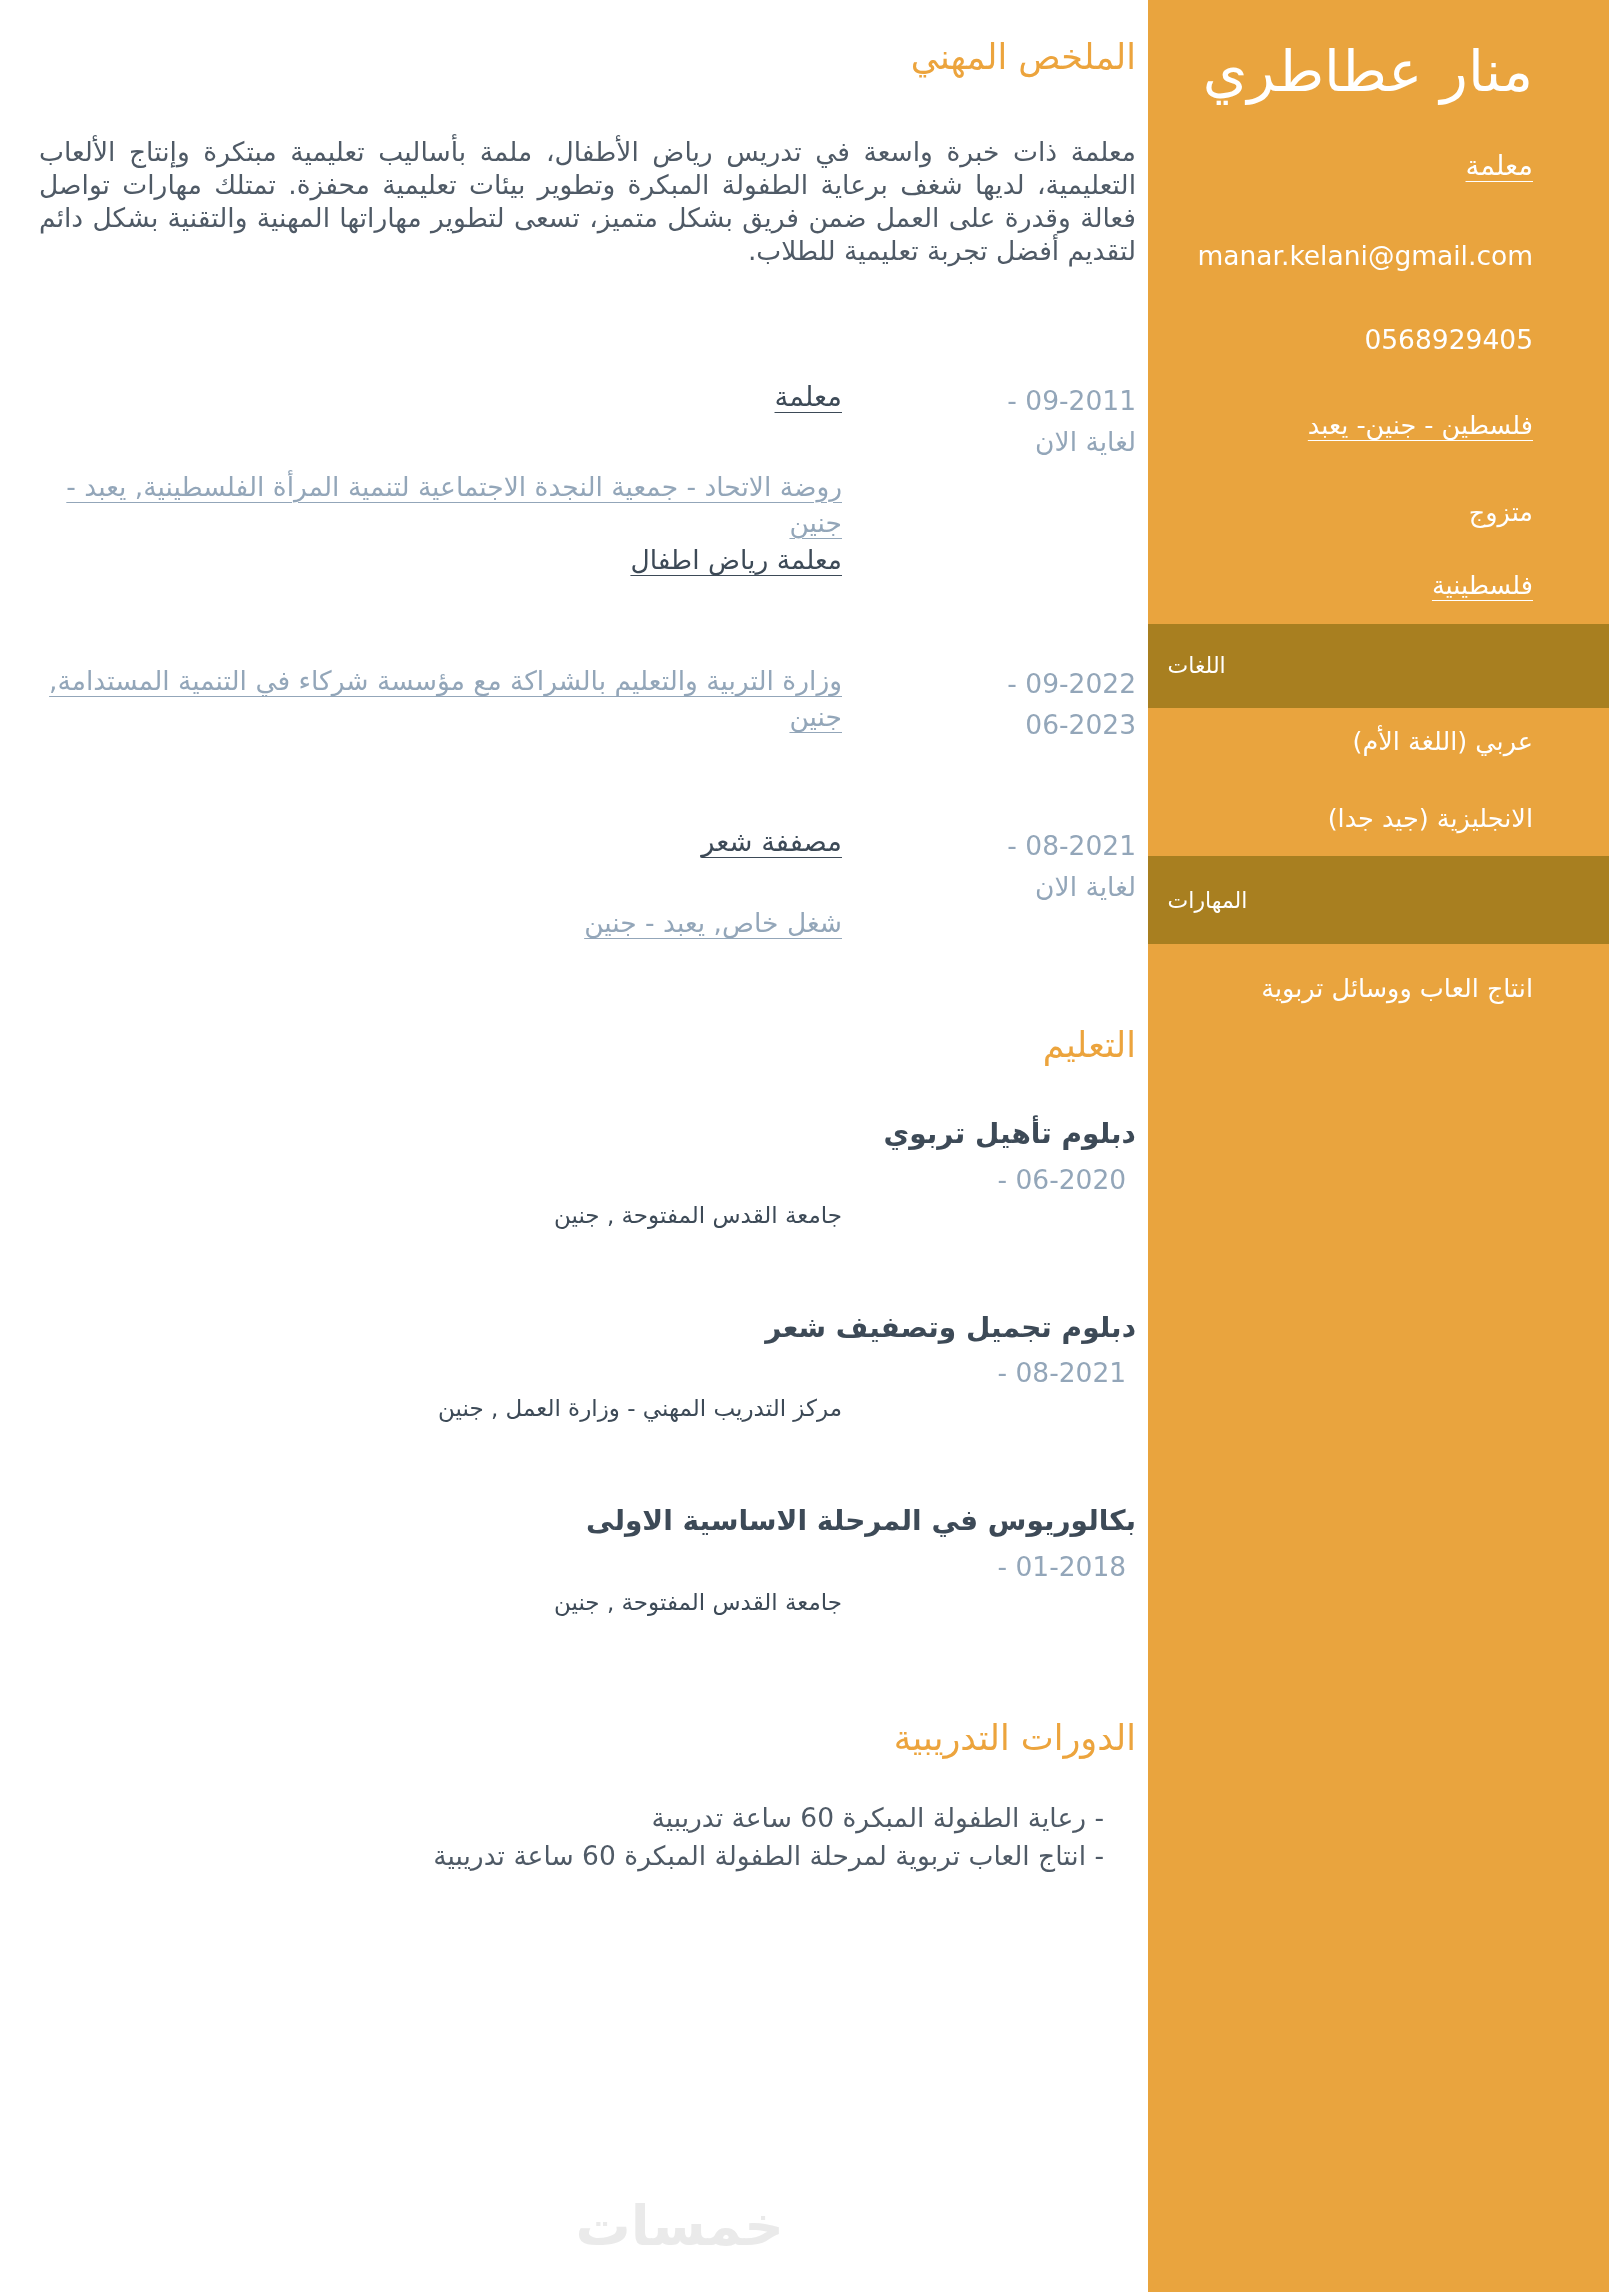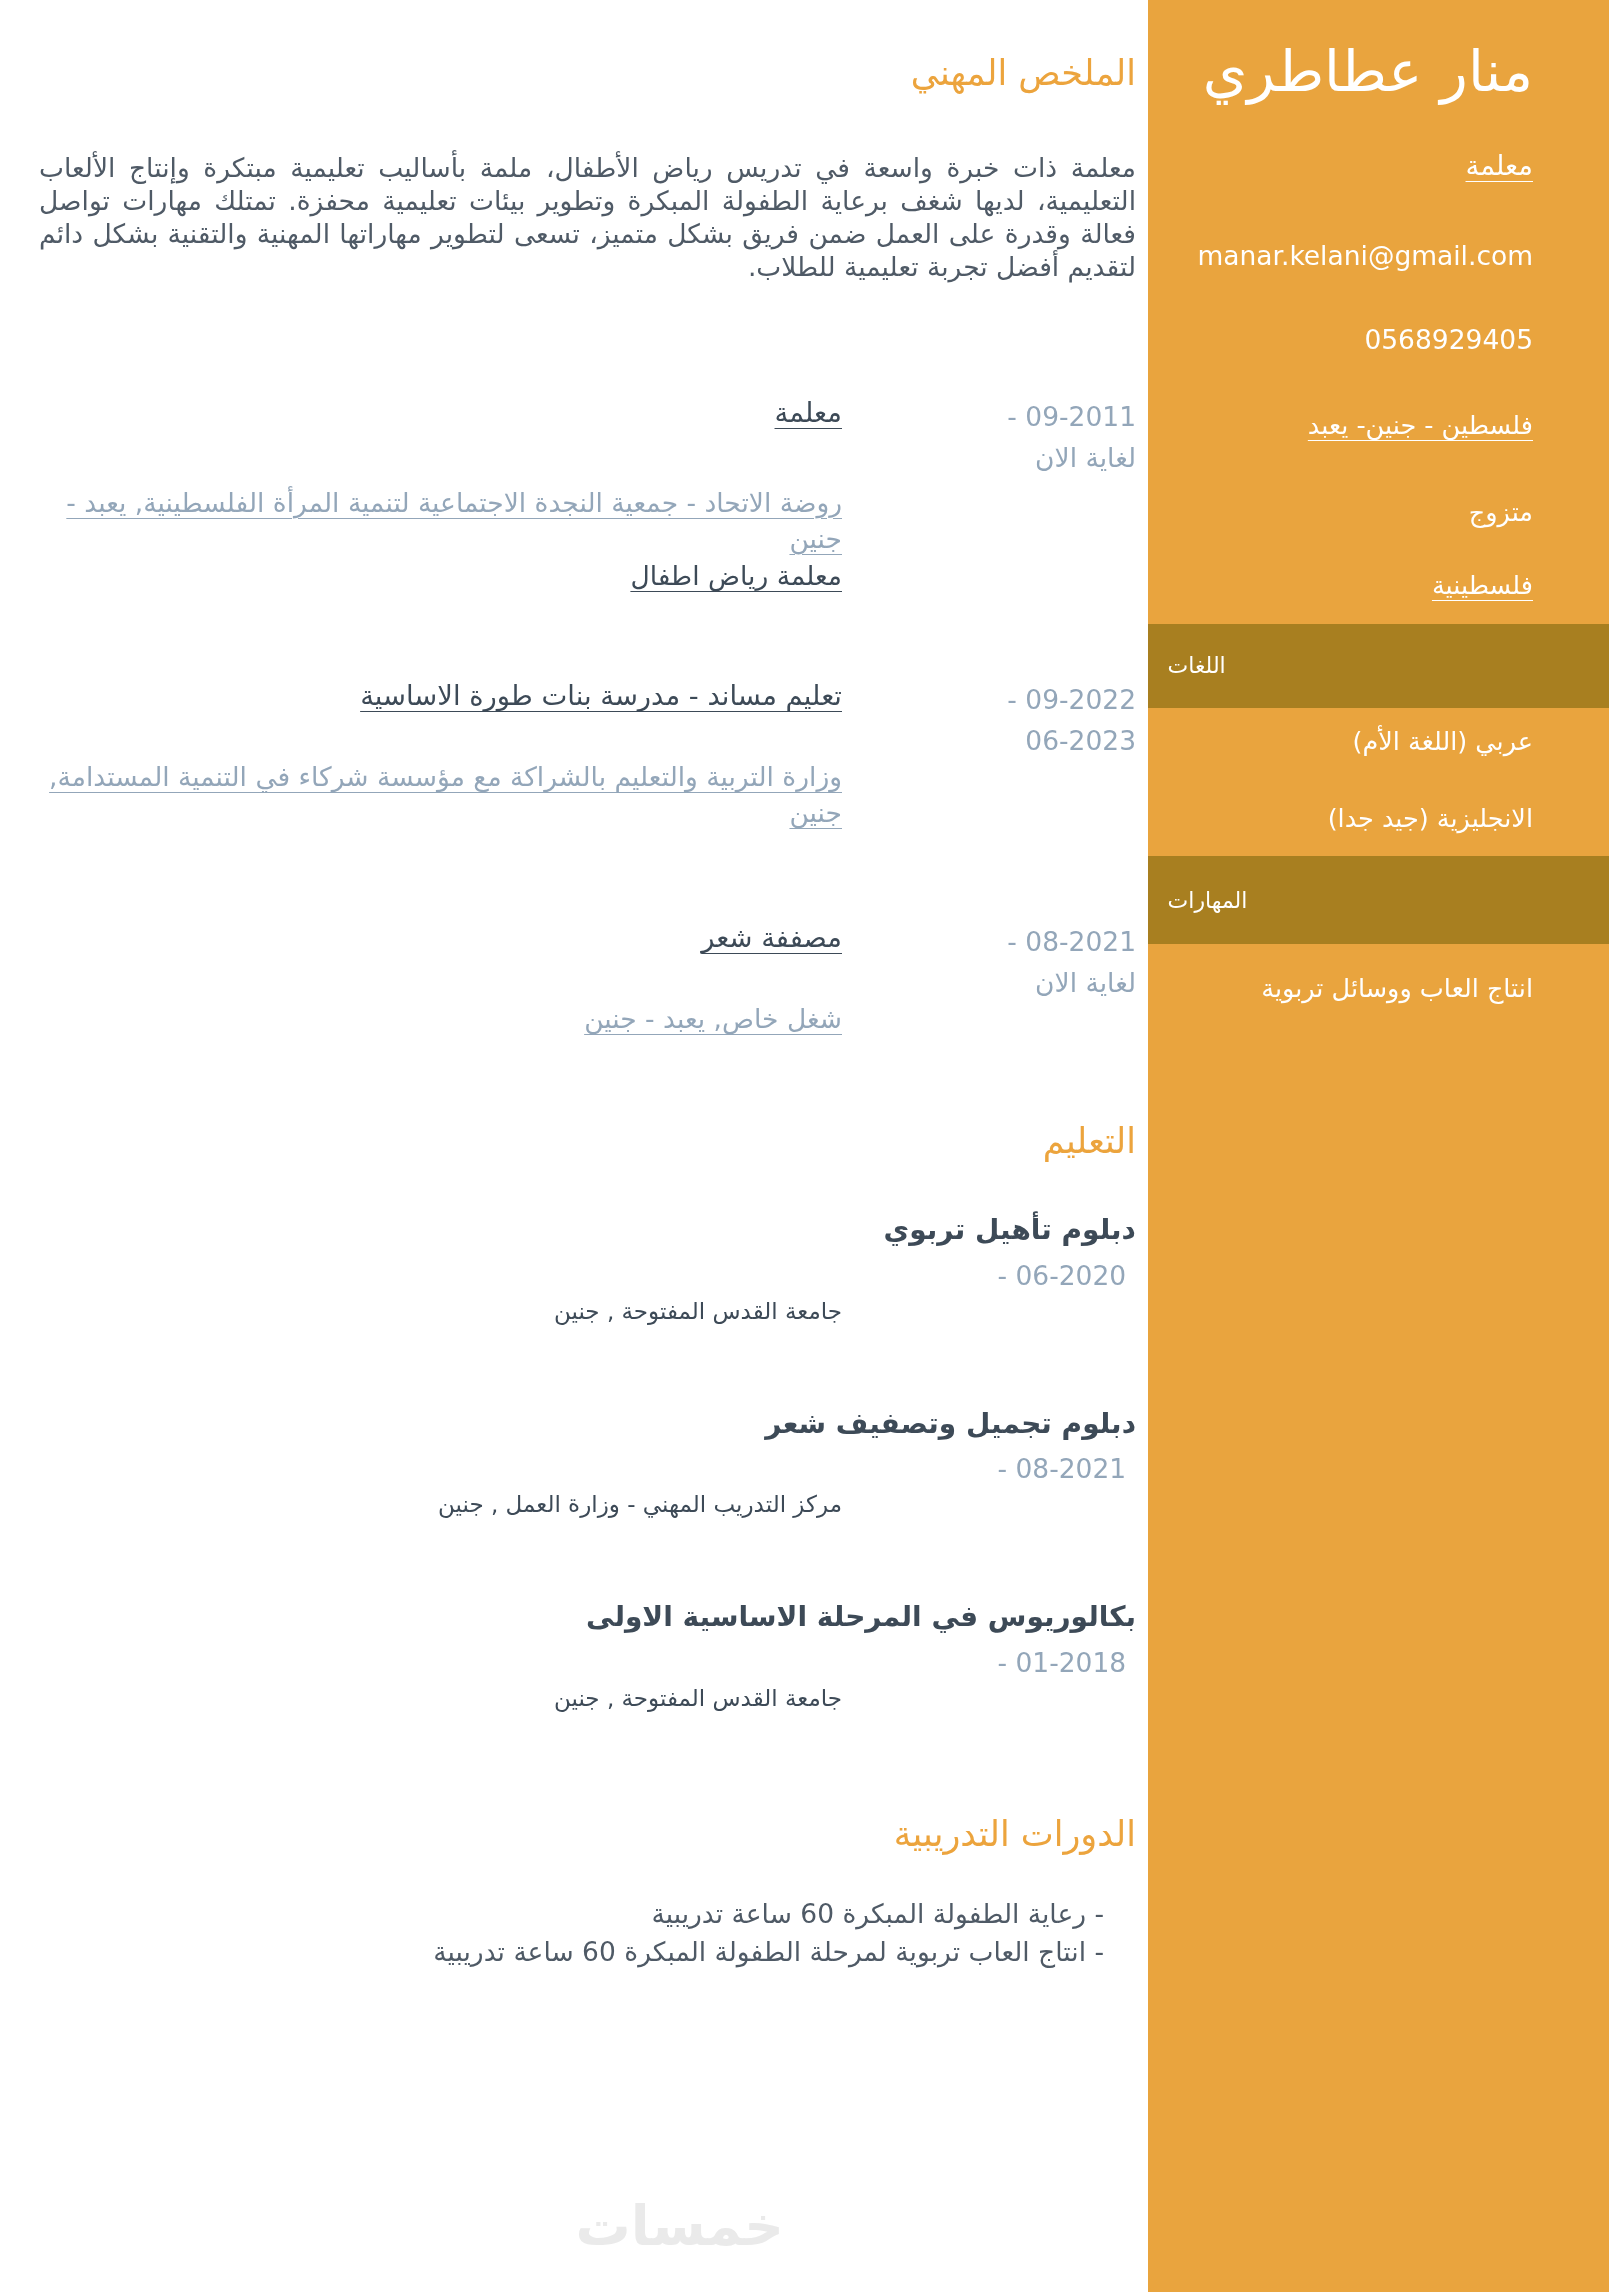--- a/index.html
+++ b/index.html
@@ -29,21 +29,21 @@
   }
   .sb-band2 { height:88px; }
   .sb-lang1 { margin-top:18px; font-size:25.5px; }
   .sb-lang2 { margin-top:47px; font-size:25.5px; }
   .sb-skill { margin-top:29px; font-size:25.5px; }
   .u { text-decoration:underline; text-underline-offset:5.9px; text-decoration-thickness:1px; }
   
   .main {
     position:absolute; top:0; left:0; width:1160px;
     padding-right:24px; padding-left:39px;
-    direction:rtl; text-align:right;margin-top:16px;
+    direction:rtl; text-align:right;
   }
   .sec { font-size:35px; line-height:1.3; font-weight:400; color:#ECA43D; }
   .sec-summary { margin-top:35px; }
   .summary {
     margin-top:54px; font-size:26.5px; line-height:33px; color:#4F5A66;
     text-align:justify; min-height:196px;
   }
   .sec-xp { margin-top:92px; }
   .xp { position:relative; }
   .xp1 { margin-top:49px; }
@@ -91,21 +91,20 @@
       <div class="xp-title u">معلمة</div>
       <div class="org u">روضة الاتحاد - جمعية النجدة الاجتماعية لتنمية المرأة الفلسطينية, يعبد - جنين</div>
       <div class="note u">معلمة رياض اطفال</div>
     </div>
 
     <div class="xp xp2">
       <div class="dates">
         <div>09-2022 -</div>
         <div>06-2023</div>
       </div>
-      <div class="xp-title u">تعليم مساند - مدرسة بنات طورة الاساسية</div>
       <div class="org org-xp2 u">وزارة التربية والتعليم بالشراكة مع مؤسسة شركاء في التنمية المستدامة, جنين</div>
     </div>
 
     <div class="xp xp3">
       <div class="dates">
         <div>08-2021 -</div>
         <div>لغاية الان</div>
       </div>
       <div class="xp-title u">مصففة شعر</div>
       <div class="org org-xp3 u">شغل خاص, يعبد - جنين</div>

